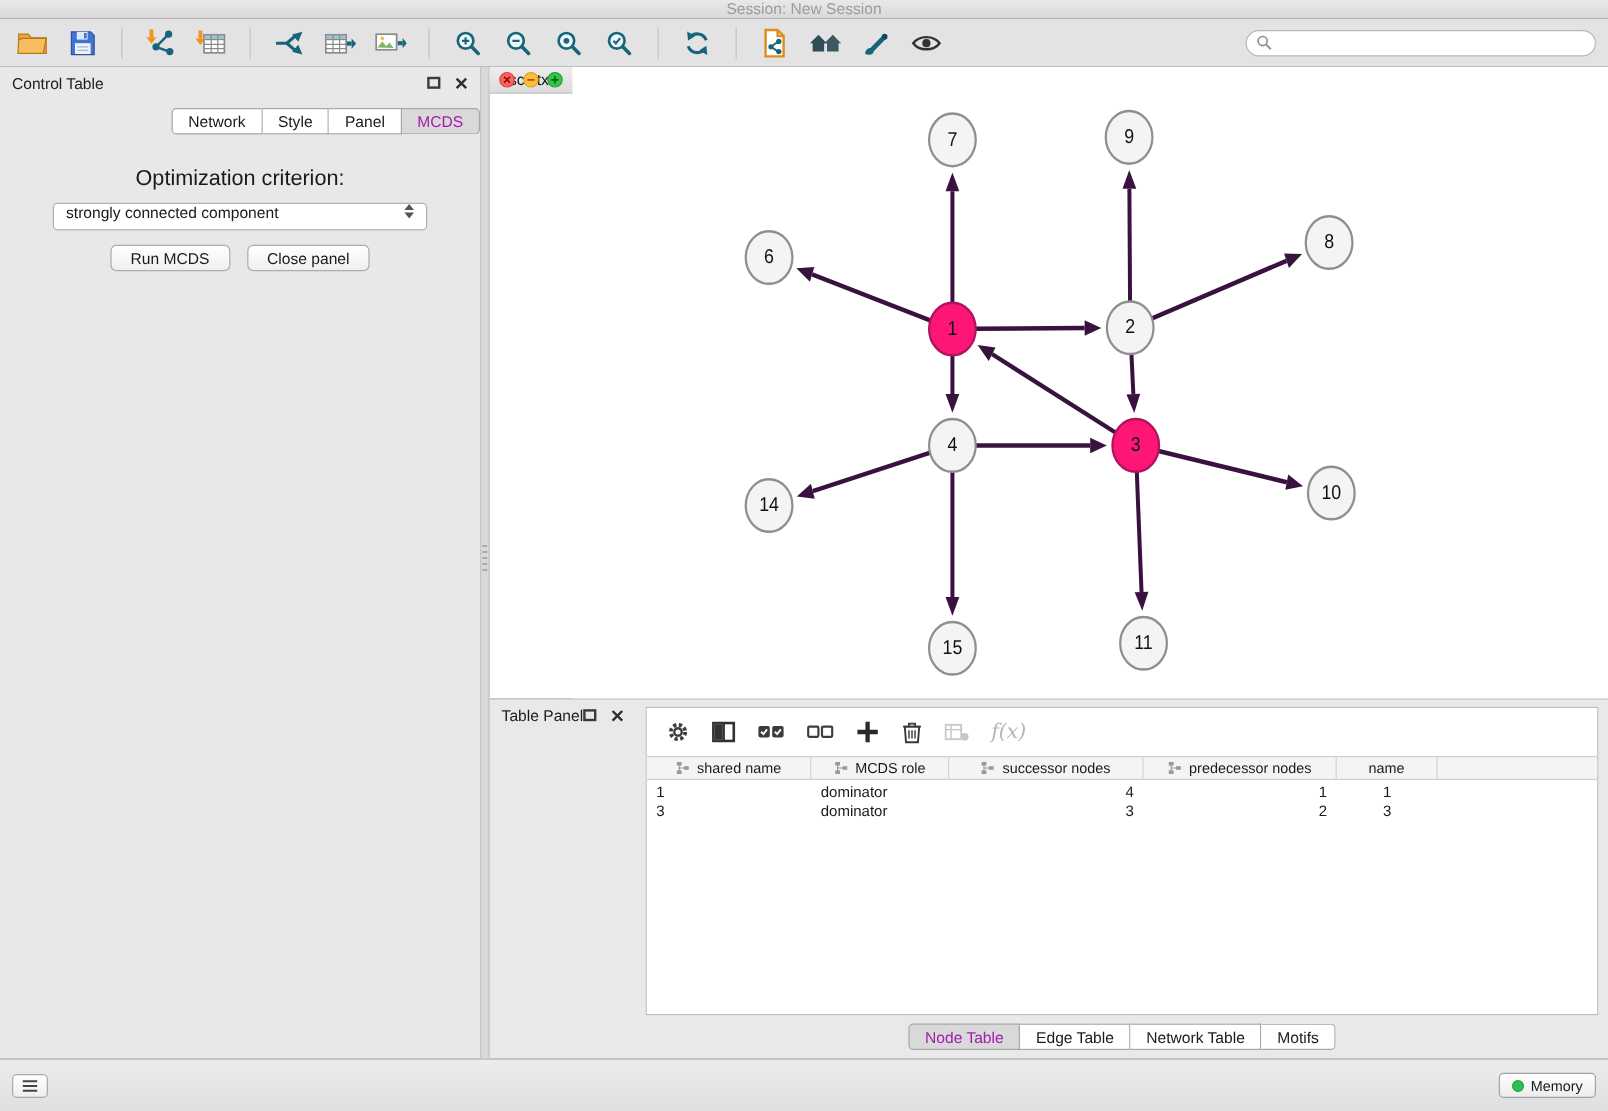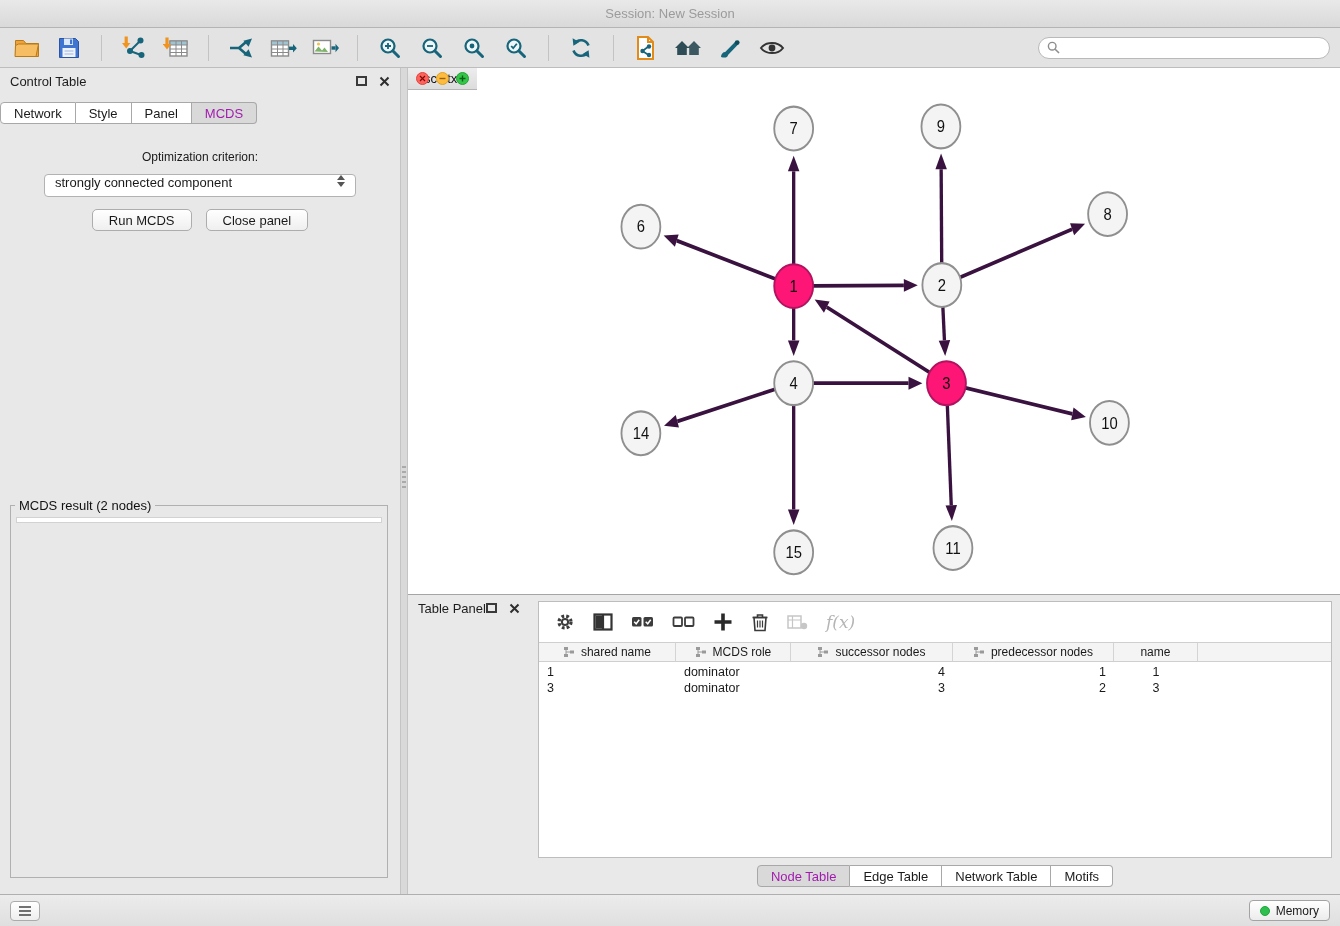--- a/index.html
+++ b/index.html
@@ -1,21 +1,21 @@
 <!DOCTYPE html>
 <html><head>
 <meta charset="utf-8">
 <style>
   *{margin:0;padding:0;box-sizing:border-box;}
   html,body{width:1340px;height:926px;overflow:hidden;}
   body{font-family:"Liberation Sans","DejaVu Sans",sans-serif;font-size:13px;color:#1a1a1a;background:#d6d6d6;}
   .app{width:1340px;height:926px;display:flex;flex-direction:column;background:#e2e2e2;}
 
   
-  .titlebar{height:28px;background:linear-gradient(#e9e9e9,#d9d9d9);border-bottom:1px solid #b4b4b4;display:flex;align-items:center;justify-content:center;flex:none;text-align:right;}
+  .titlebar{height:16px;background:linear-gradient(#e9e9e9,#d9d9d9);border-bottom:1px solid #b4b4b4;display:flex;align-items:center;justify-content:center;flex:none;text-align:right;}
   .win-title{color:#9b9b9b;font-size:13px;}
 
   
   .toolbar{height:40px;background:#e3e3e3;border-bottom:1px solid #bdbdbd;display:flex;align-items:center;padding:0 10px;gap:8px;flex:none;}
   .tbtn{width:34px;height:30px;display:flex;align-items:center;justify-content:center;border-radius:4px;}
   .sep{width:1px;height:26px;background:#c3c3c3;margin:0 7px;flex:none;}
   .search-box{margin-left:auto;width:292px;height:22px;background:#fff;border:1px solid #b9b9b9;border-radius:12px;display:flex;align-items:center;padding:0 8px;gap:5px;}
   .search-box input{border:none;outline:none;flex:1;font-size:12px;background:transparent;font-family:inherit;}
 
   
@@ -25,28 +25,28 @@
   .splitter .grip{position:absolute;top:398px;left:1px;width:4px;height:24px;background:repeating-linear-gradient(#aaa 0 2px,transparent 2px 5px);}
   .right{flex:1;display:flex;flex-direction:column;min-width:0;}
 
   
   .panel-header{height:26px;display:flex;align-items:center;padding:0 10px;flex:none;}
   .ph-title{font-size:13px;color:#1d1d1d;}
   .ph-icons{margin-left:auto;display:flex;gap:12px;align-items:center;}
   .float-icon{width:11px;height:10px;border:2px solid #3a3a3a;display:inline-block;}
 
   
-  .seg{display:flex;justify-content:flex-start;}
+  .seg{display:flex;justify-content:flex-end;}
   .cp-tabs{padding:8px 0 12px;flex:none;}
   .seg .tab{height:22px;display:flex;align-items:center;padding:0 13px;font-size:13px;background:#fff;border:1px solid #a8a8a8;border-left:none;}
   .seg .tab:first-child{border-left:1px solid #a8a8a8;border-radius:4px 0 0 4px;}
   .seg .tab:last-child{border-radius:0 4px 4px 0;}
   .seg .tab.active{background:#d9d9d9;color:#a21caf;}
 
-  .opt-label{text-align:center;margin-top:14px;font-size:12px;flex:none;}
+  .opt-label{text-align:center;margin-top:14px;font-size:18px;flex:none;}
   .criterion-select{margin:10px 44px 0;height:23px;background:#fff;border:1px solid #b2b2b2;border-radius:4px;display:flex;padding:0 10px;font-size:13px;flex:none;}
   .select-arrows{margin-left:auto;display:flex;flex-direction:column;gap:2px;align-items:center;}
   .tri-up{width:0;height:0;border-left:4px solid transparent;border-right:4px solid transparent;border-bottom:5px solid #555;}
   .tri-down{width:0;height:0;border-left:4px solid transparent;border-right:4px solid transparent;border-top:5px solid #555;}
   .btn-row{display:flex;justify-content:center;gap:14px;margin-top:12px;flex:none;}
   .btn{height:22px;padding:0 16px;border:1px solid #adadad;border-radius:5px;background:linear-gradient(#ffffff,#efefef);font-size:13px;display:flex;align-items:center;}
   .cp-spacer{flex:1;}
   fieldset.result-box{margin:0 12px 16px 10px;height:380px;border:1px solid #b0b0b0;position:relative;flex:none;}
   fieldset.result-box legend{font-size:13px;padding:0 4px;margin-left:4px;color:#111;}
   .result-list{position:absolute;left:5px;right:5px;top:4px;bottom:5px;background:#fff;border:1px solid #d2d2d2;padding:2px 6px;font-size:13px;line-height:16px;overflow:hidden;}
@@ -72,21 +72,21 @@
   .thead{display:flex;border-top:1px solid #cfcfcf;border-bottom:1px solid #cfcfcf;background:#f4f4f4;height:20px;flex:none;}
   .hcell{display:flex;align-items:center;justify-content:center;gap:6px;font-size:12px;border-right:1px solid #d4d4d4;height:100%;}
   .c0{width:137px;}.c1{width:115px;}.c2{width:162px;}.c3{width:161px;}.c4{width:84px;text-align:center;}
   .tbody{flex:1;overflow:hidden;padding-top:2px;}
   .trow{display:flex;height:16px;align-items:center;}
   .tcell{display:block;font-size:12.5px;line-height:16px;padding:0 8px;}
   .tcell.c2,.tcell.c3{text-align:right;}
   .tp-tabs{height:36px;display:flex;align-items:center;justify-content:center;flex:none;}
 
   
-  .statusbar{height:32px;background:linear-gradient(#ececec,#dfdfdf);border-top:1px solid #afafaf;display:flex;align-items:center;padding:0 10px;flex:none;}
+  .statusbar{height:44px;background:linear-gradient(#ececec,#dfdfdf);border-top:1px solid #afafaf;display:flex;align-items:center;padding:0 10px;flex:none;}
   .status-btn{width:30px;height:20px;border:1px solid #ababab;border-radius:4px;background:linear-gradient(#fff,#eee);display:flex;align-items:center;justify-content:center;}
   .memory-btn{margin-left:auto;height:21px;border:1px solid #a3a3a3;border-radius:4px;background:linear-gradient(#fff,#ececec);display:flex;align-items:center;gap:6px;padding:0 10px;font-size:12px;}
   .memory-dot{width:10px;height:10px;border-radius:50%;background:#2fbf4f;border:1px solid #1fa53e;}
 </style>
 </head>
 <body>
 
 <div class="app">
 
   <div class="titlebar">
@@ -258,26 +258,20 @@
         <span class="select-arrows">
             <span class="tri-up"></span>
             <span class="tri-down"></span>
           </span>
       </div>
       <div class="btn-row">
         <div class="btn">Run MCDS</div>
         <div class="btn">Close panel</div>
       </div>
       <div class="cp-spacer"></div>
-      <fieldset class="result-box">
-        <legend>MCDS result (2 nodes)</legend>
-        <div class="result-list">
-            <div class="result-item">1</div>
-          </div>
-      </fieldset>
     </div>
 
     <div class="splitter">
         <div class="grip"></div>
       </div>
 
     <div class="right">
 
       <div class="net-window">
         <div class="net-titlebar">

